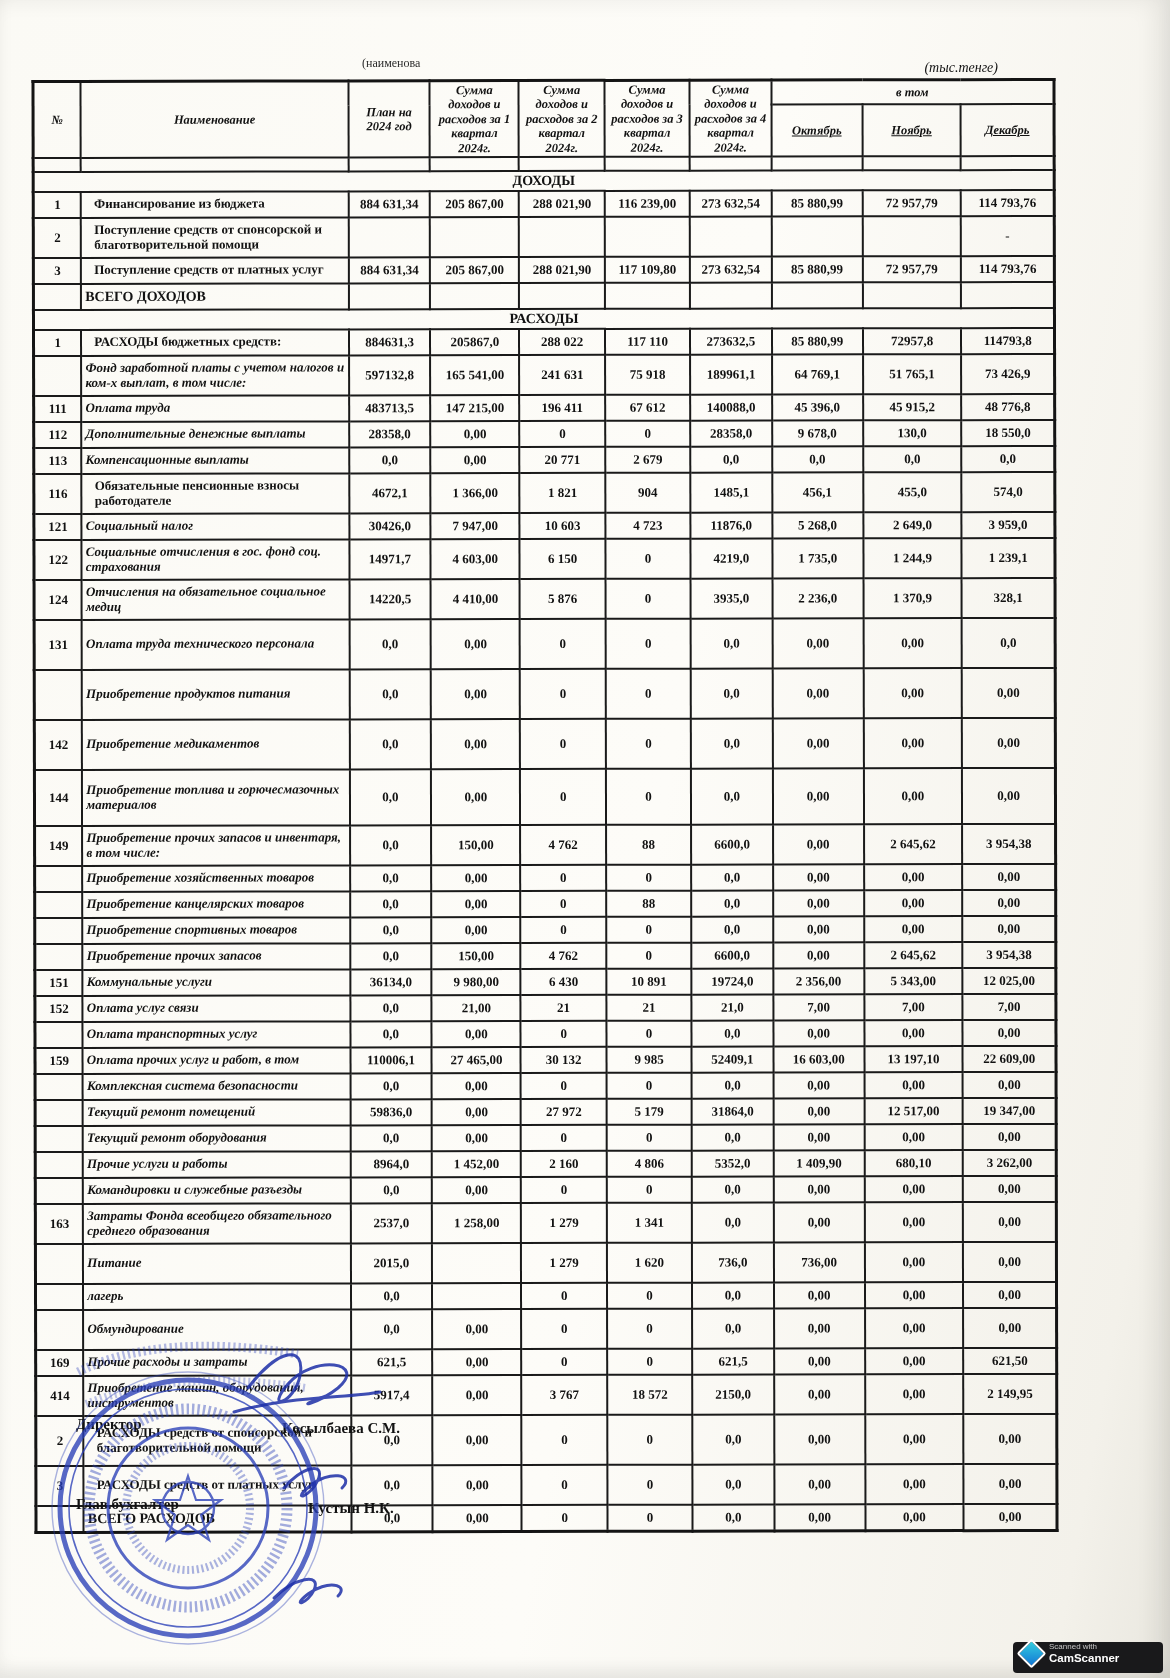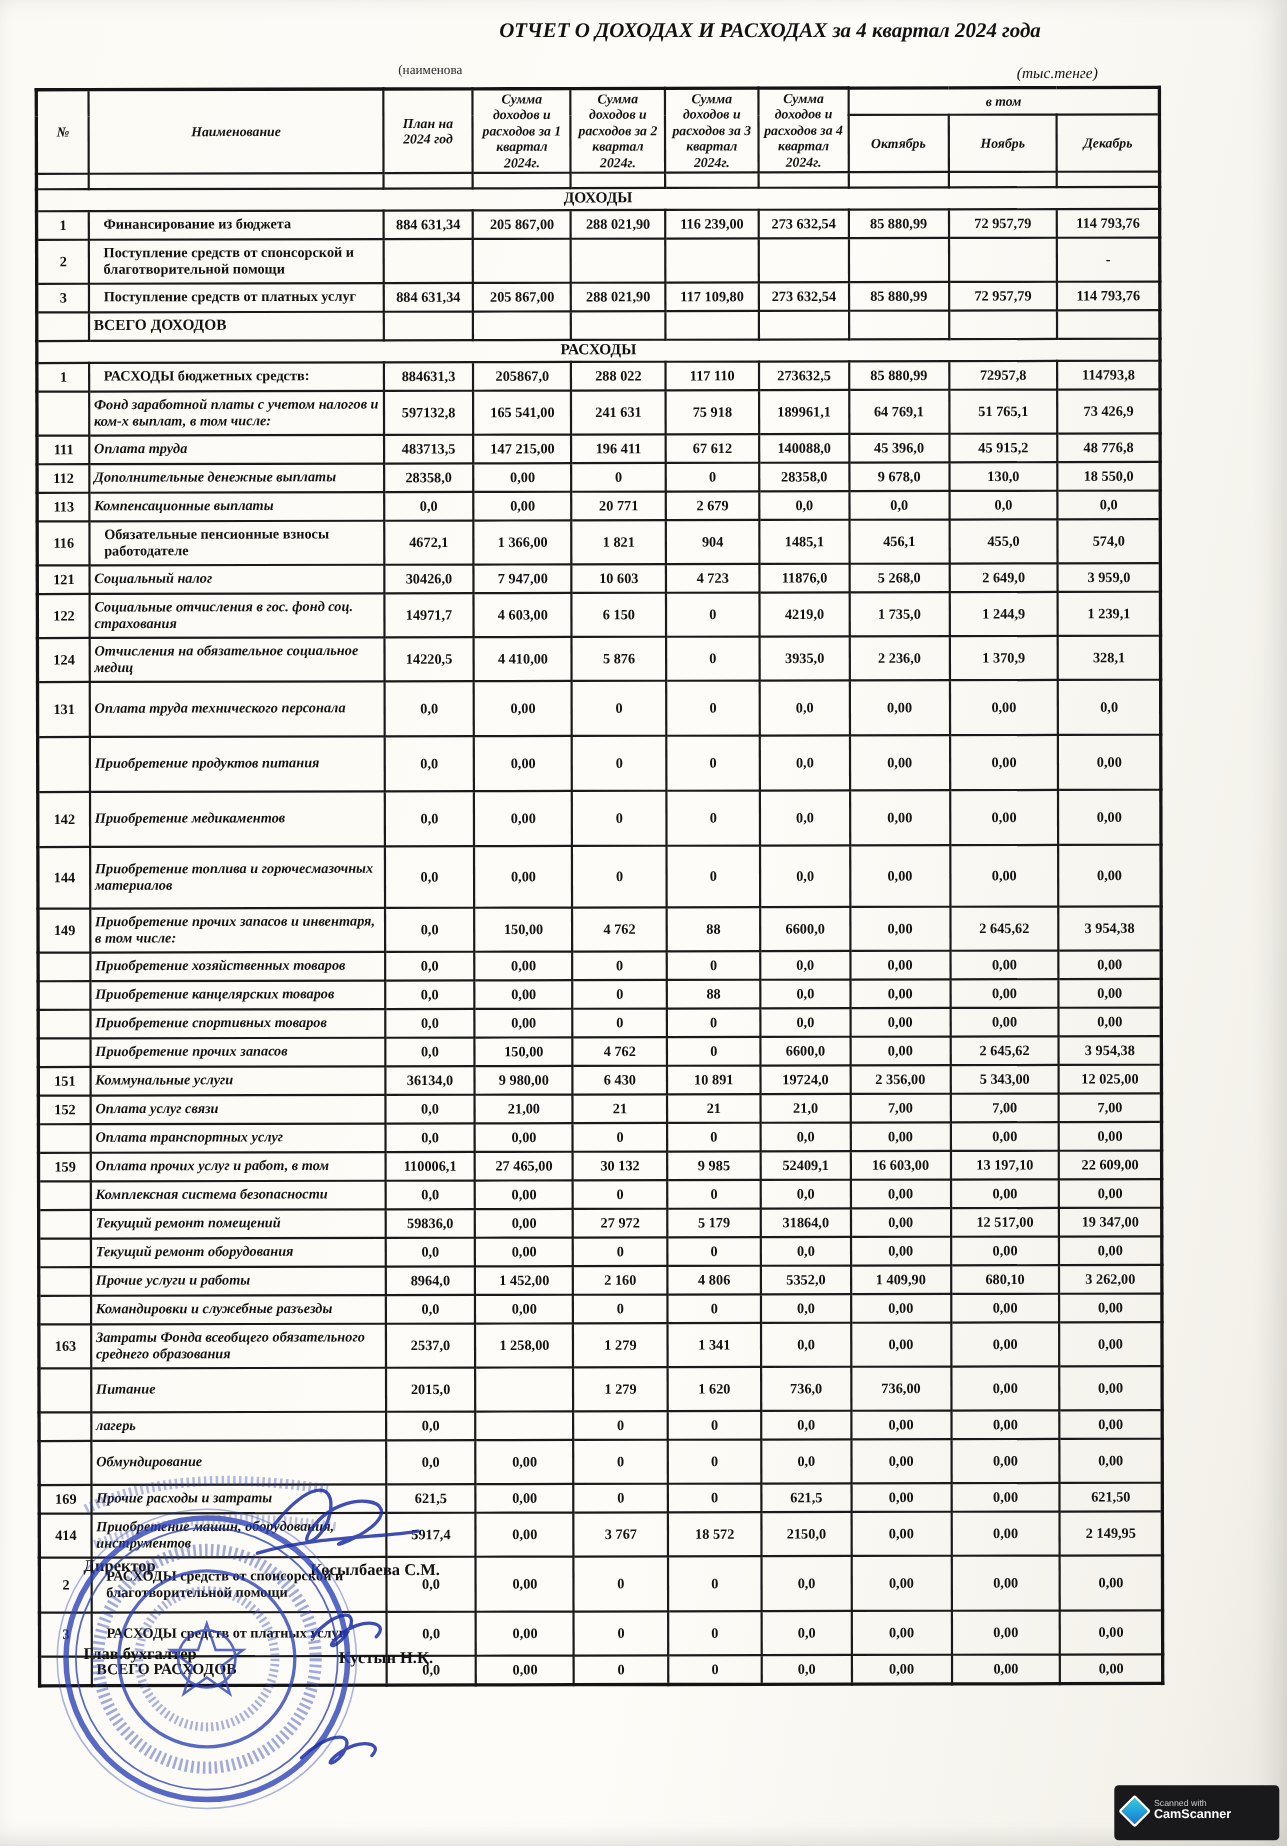--- a/index.html
+++ b/index.html
@@ -12,47 +12,46 @@
   .doc-title .sub{font-size:17px;}
   .name-note{position:absolute;top:56px;left:362px;font-size:12px;color:#2a2a2a;}
   .unit-note{position:absolute;top:60px;right:172px;font-weight:normal;font-style:italic;font-size:14px;}
 
   table.report{position:absolute;top:79px;left:33px;width:1024px;border-collapse:collapse;
     border:3px solid #141414;transform:rotate(-0.12deg);}
   .report th,.report td{border:2px solid #1a1a1a;padding:1px 3px;vertical-align:middle;}
   .report th{font-weight:bold;font-style:italic;font-size:12.5px;text-align:center;line-height:1.15;}
   .th-num{vertical-align:bottom;text-align:left;font-style:normal;font-size:14px;padding:2px 5px;}
   .th-group{height:20px;font-style:italic;}
-  .th-month{font-style:normal;font-weight:bold;font-size:13.5px;}
+  .th-month{font-style:normal;font-weight:bold;font-size:13.5px;text-decoration:underline;}
   .section-cell{text-align:center;font-weight:bold;font-size:14px;padding:0;}
   .num-cell{text-align:center;font-weight:bold;font-size:13px;width:40px;}
   .label-cell{font-weight:bold;font-style:italic;font-size:13px;line-height:1.15;}
   .label-cell.up{font-style:normal;padding-left:12px;}
   .label-cell.total{font-style:normal;text-align:left;font-size:14px;}
   .val-cell{text-align:center;font-weight:bold;font-size:13px;white-space:nowrap;}
   tr.h0 td{height:10px;} tr.hs td{height:16px;} tr.h1 td{height:22px;}
   tr.h2 td{height:36px;} tr.h3 td{height:46px;margin-top:48px;} tr.h4 td{height:52px;}
 
   .footer-line{position:absolute;font-weight:bold;font-size:15px;}
   .stamp-wrap{position:absolute;left:38px;top:1292px;width:420px;height:386px;pointer-events:none;}
-  .scan-badge{position:absolute;right:7px;bottom:5px;width:150px;height:50px;background:#19191b;
-    border-radius:4px;display:flex;align-items:flex-end;gap:7px;padding:16px 8px;box-sizing:border-box;
+  .scan-badge{position:absolute;right:7px;bottom:5px;width:150px;height:31px;background:#19191b;
+    border-radius:4px;display:flex;align-items:flex-start;gap:7px;padding:1px 8px;box-sizing:border-box;
     font-family:"Liberation Sans", sans-serif;}
   .scan-badge .diamond{width:17px;height:17px;transform:rotate(45deg);flex:0 0 auto;
     background:linear-gradient(135deg,#35cede,#1277d6);border:2px solid #fff;border-radius:2px;}
   .scan-badge .t1{font-size:8px;color:#c9c9c9;line-height:1.1;}
   .scan-badge .t2{font-size:11.5px;color:#fff;font-weight:bold;line-height:1.1;}
 </style>
 </head>
 <body>
 
 <div class="page">
 
   <div class="doc-title">
-    <div>ОТЧЕТ О ДОХОДАХ И РАСХОДАХ за 4 квартал 2024 года</div>
   </div>
   <div class="name-note">(наименова</div>
   <div class="unit-note">(тыс.тенге)</div>
 
   <table class="report">
     <colgroup>
       <col style="width:40px">
         <col style="width:272px">
         <col style="width:82px">
       <col style="width:90px">

